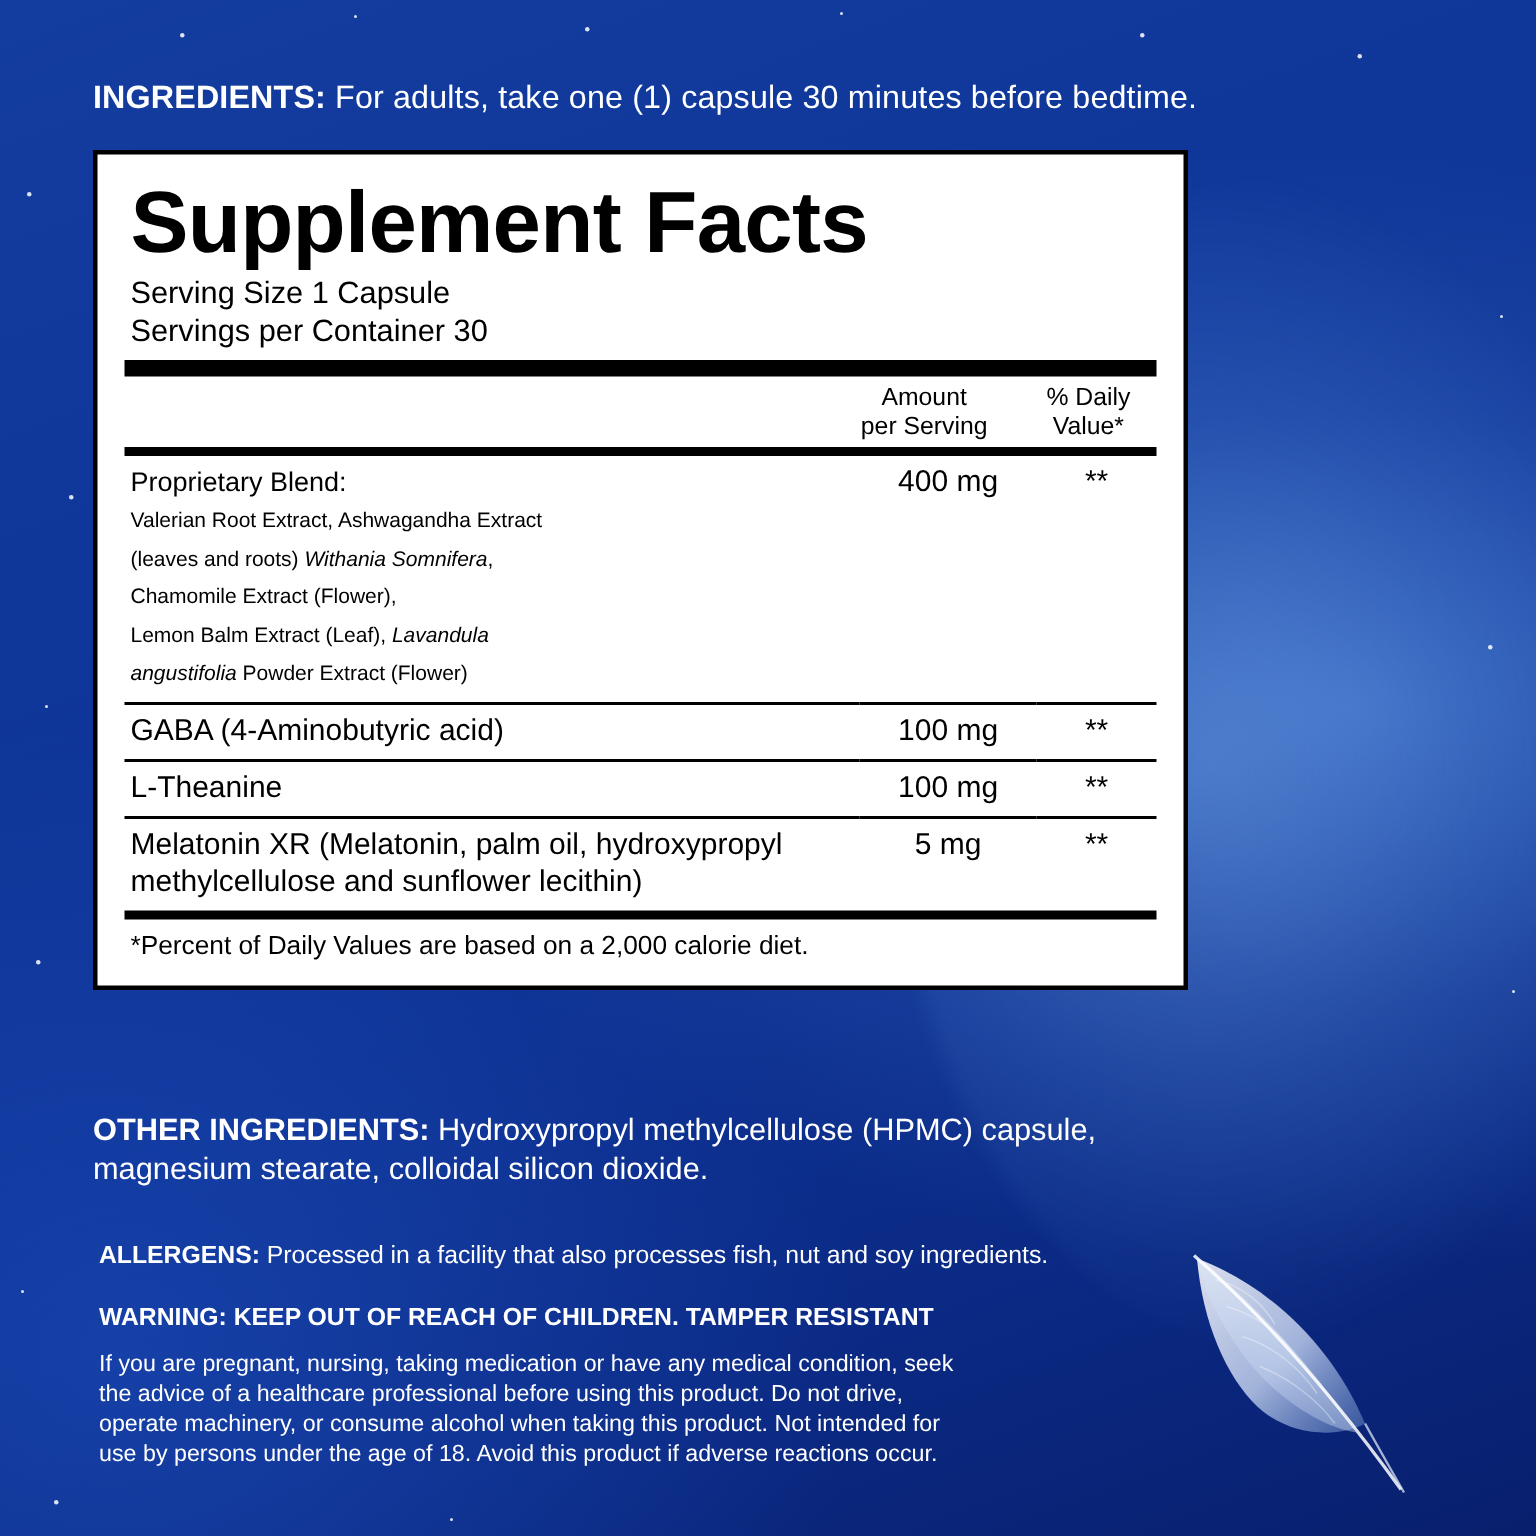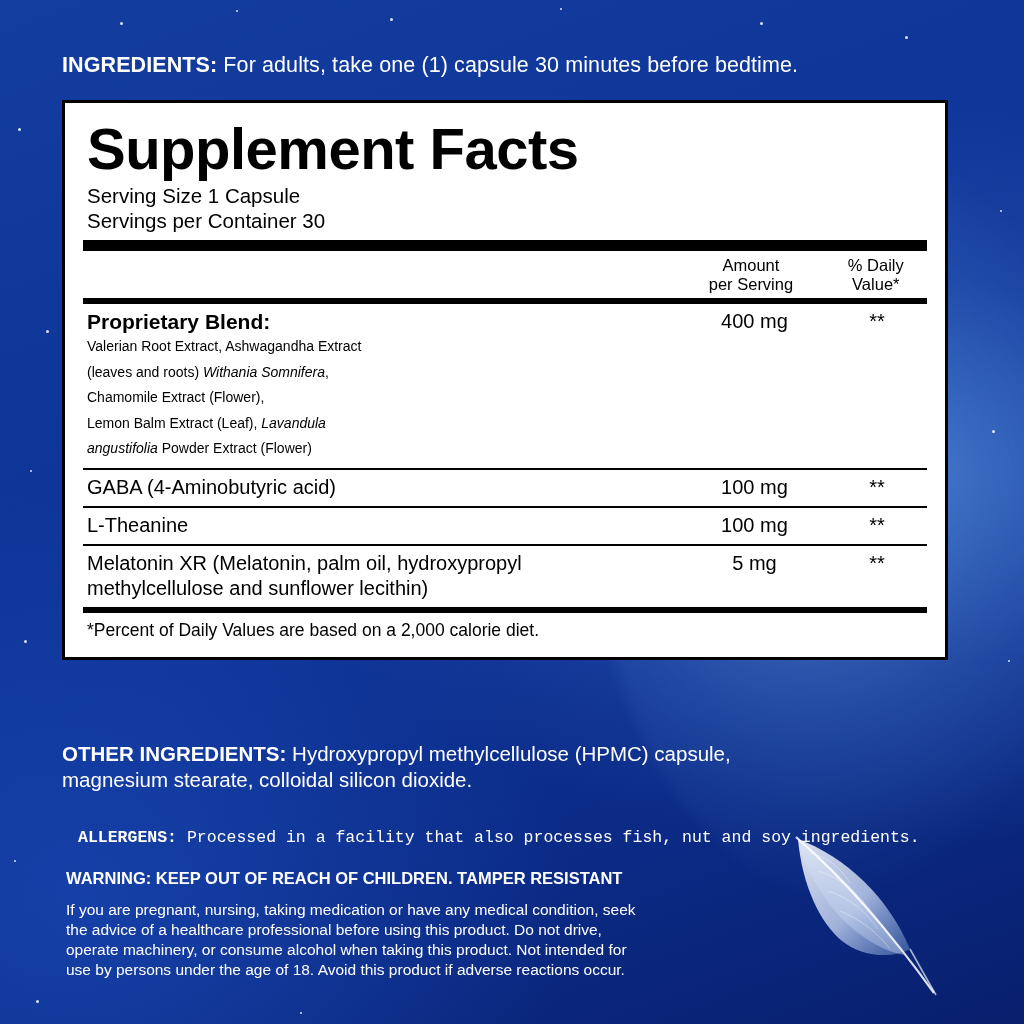--- a/index.html
+++ b/index.html
@@ -55,21 +55,21 @@
     letter-spacing: 0.1px;
     white-space: nowrap;
   }
   #directions .lbl { font-weight: bold; }
 
   
   #facts {
     position: absolute;
     left: 62px;
     top: 100px;
-    width: 886px;
+    width: 730px;
     background: #ffffff;
     border: 3px solid #000000;
     box-sizing: border-box;
     color: #000000;
     padding: 0 0 0 0;
   }
   #facts .inner { padding: 6px 18px 8px 18px; }
 
   .sf-title {
     font-family: "Liberation Sans", sans-serif;
@@ -97,21 +97,21 @@
     font-size: 20px;
   }
   table.sf td { vertical-align: top; padding: 0; }
   .col-name   { width: 612px; padding: 5px 4px 6px 4px !important; line-height: 25px; }
   .col-amt    { width: 150px; text-align: center; padding: 5px 0 6px 0 !important; line-height: 25px; }
   .col-dv     { width: 104px; text-align: center; padding: 5px 0 6px 0 !important; line-height: 25px; }
 
   .hdr td { font-size: 16.5px; line-height: 19px; text-align: center; padding: 5px 0 4px 0 !important; }
   .hdr .col-name { text-align: left; }
 
-  .blend-head { font-weight: bold; font-size: 21px; }
+  .blend-head { font-weight: normal; font-size: 18px; }
   .blend-body { font-size: 14px; line-height: 25.5px; }
   .ital { font-style: italic; }
 
   .row-sep td { border-top: 2px solid #000; }
 
   .footnotes {
     font-size: 17.5px;
     line-height: 22px;
     padding: 6px 4px 8px 4px;
   }
@@ -123,27 +123,26 @@
     top: 741px;
     width: 900px;
     color: #ffffff;
     font-size: 20.5px;
     line-height: 26px;
   }
   #other .lbl { font-weight: bold; }
 
   #allergens {
     position: absolute;
-    left: 78px;
+    left: 66px;
     top: 827px;
     width: 900px;
     color: #ffffff;
     font-size: 16.5px;
     line-height: 21px;
-    font-family: Liberation Mono, monospace;
   }
   #allergens .lbl { font-weight: bold; }
 
   #warning {
     position: absolute;
     left: 66px;
     top: 868px;
     width: 900px;
     color: #ffffff;
     font-size: 16.5px;

